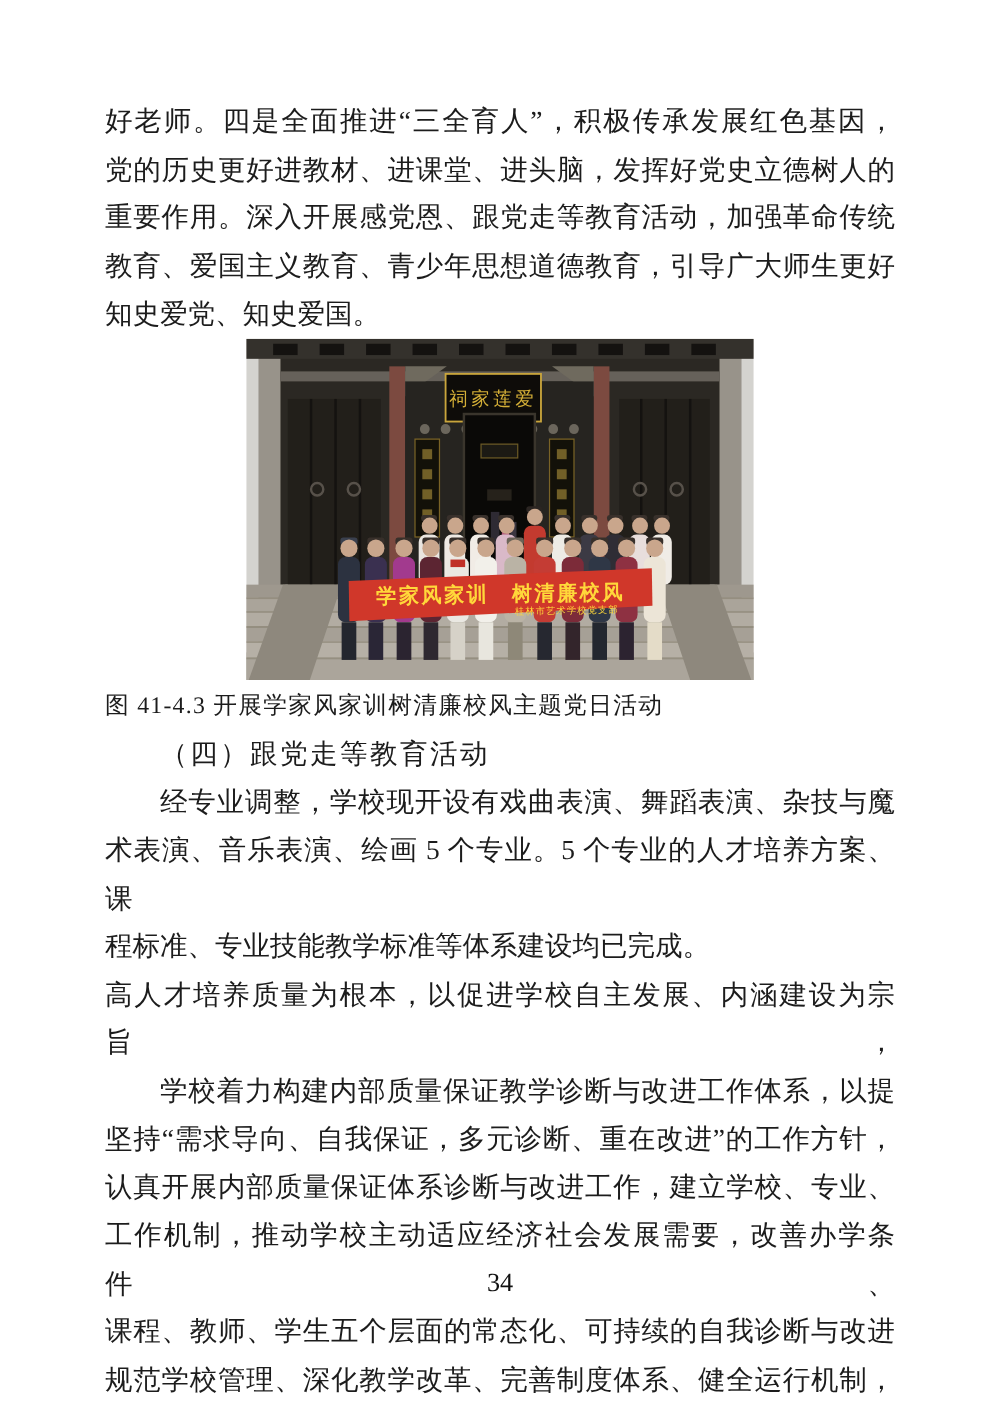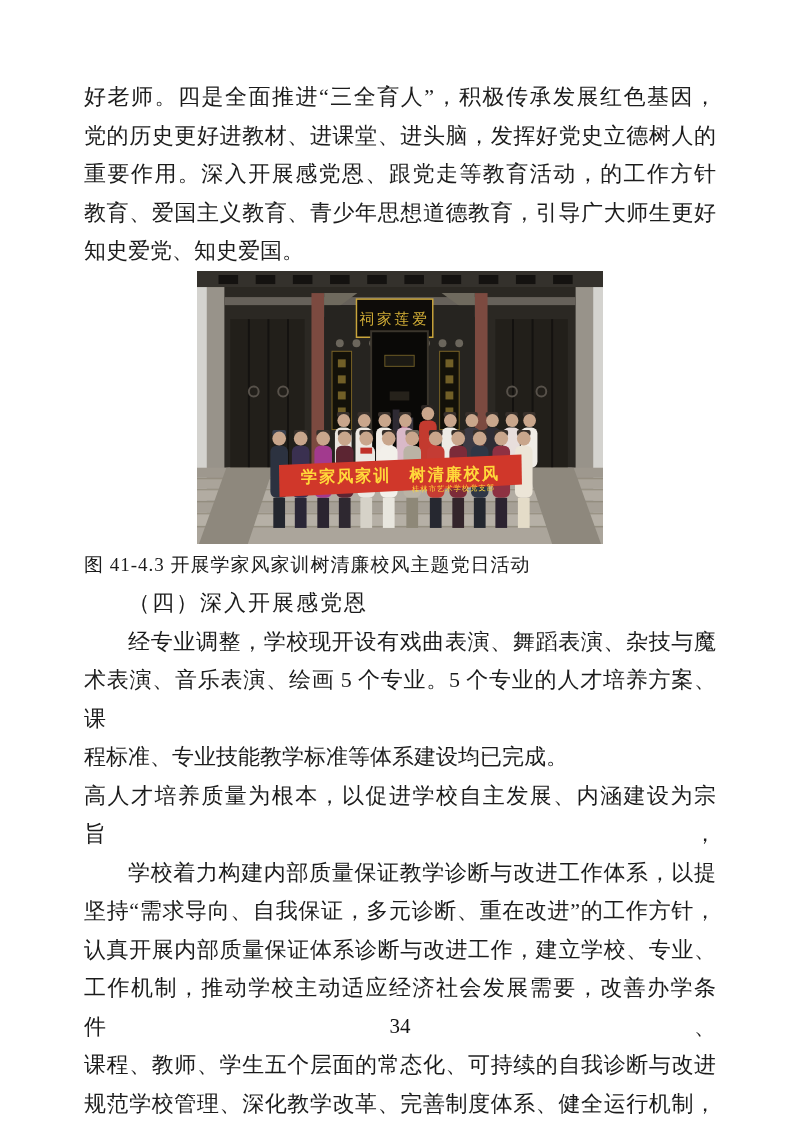--- a/index.html
+++ b/index.html
@@ -31,21 +31,21 @@
 </style>
 </head>
 <body>
 
 <div class="page">
   <div class="content">
 
     <div class="para">
       <div class="line j">好老师。四是全面推进“三全育人”，积极传承发展红色基因，</div>
       <div class="line j">党的历史更好进教材、进课堂、进头脑，发挥好党史立德树人的</div>
-      <div class="line j">重要作用。深入开展感党恩、跟党走等教育活动，的工作方针</div>
+      <div class="line j">重要作用。深入开展感党恩、跟党走等教育活动，加强革命传统</div>
       <div class="line j">教育、爱国主义教育、青少年思想道德教育，引导广大师生更好</div>
       <div class="line">知史爱党、知史爱国。</div>
     </div>
 
     <div class="figure-wrap">
       <svg width="406" height="273" viewBox="0 0 415 272" preserveAspectRatio="none" xmlns="http://www.w3.org/2000/svg">
 
         <g>
           <rect x="0" y="0" width="415" height="272" fill="#d4d3cf"></rect>
           <rect x="0" y="250" width="415" height="22" fill="#b4afa6"></rect>
@@ -225,21 +225,21 @@
         <g transform="rotate(-1 208 205)">
           <polygon points="84,191 332,185 332,215 84,223" fill="#d0372a"></polygon>
           <text x="208" y="209" text-anchor="middle" font-size="16.5" font-weight="bold" letter-spacing="2" fill="#ffd83a" font-family="'Liberation Serif','DejaVu Serif',serif">学家风家训　树清廉校风</text>
           <text x="262" y="220" text-anchor="middle" font-size="7.5" letter-spacing="1" fill="#ffd83a" font-family="'Liberation Serif','DejaVu Serif',serif">桂林市艺术学校党支部</text>
         </g>
       </svg>
     </div>
 
     <div class="caption">图 41-4.3  开展学家风家训树清廉校风主题党日活动</div>
 
-    <h3 class="heading">（四）深入开展感党恩</h3>
+    <h3 class="heading">（四）跟党走等教育活动</h3>
 
     <div class="para">
       <div class="line j indent">经专业调整，学校现开设有戏曲表演、舞蹈表演、杂技与魔</div>
       <div class="line j">术表演、音乐表演、绘画 5 个专业。5 个专业的人才培养方案、课</div>
       <div class="line">程标准、专业技能教学标准等体系建设均已完成。</div>
     </div>
 
     <div class="para">
       <div class="line j">高人才培养质量为根本，以促进学校自主发展、内涵建设为宗旨，</div>
       <div class="line j indent">学校着力构建内部质量保证教学诊断与改进工作体系，以提</div>

